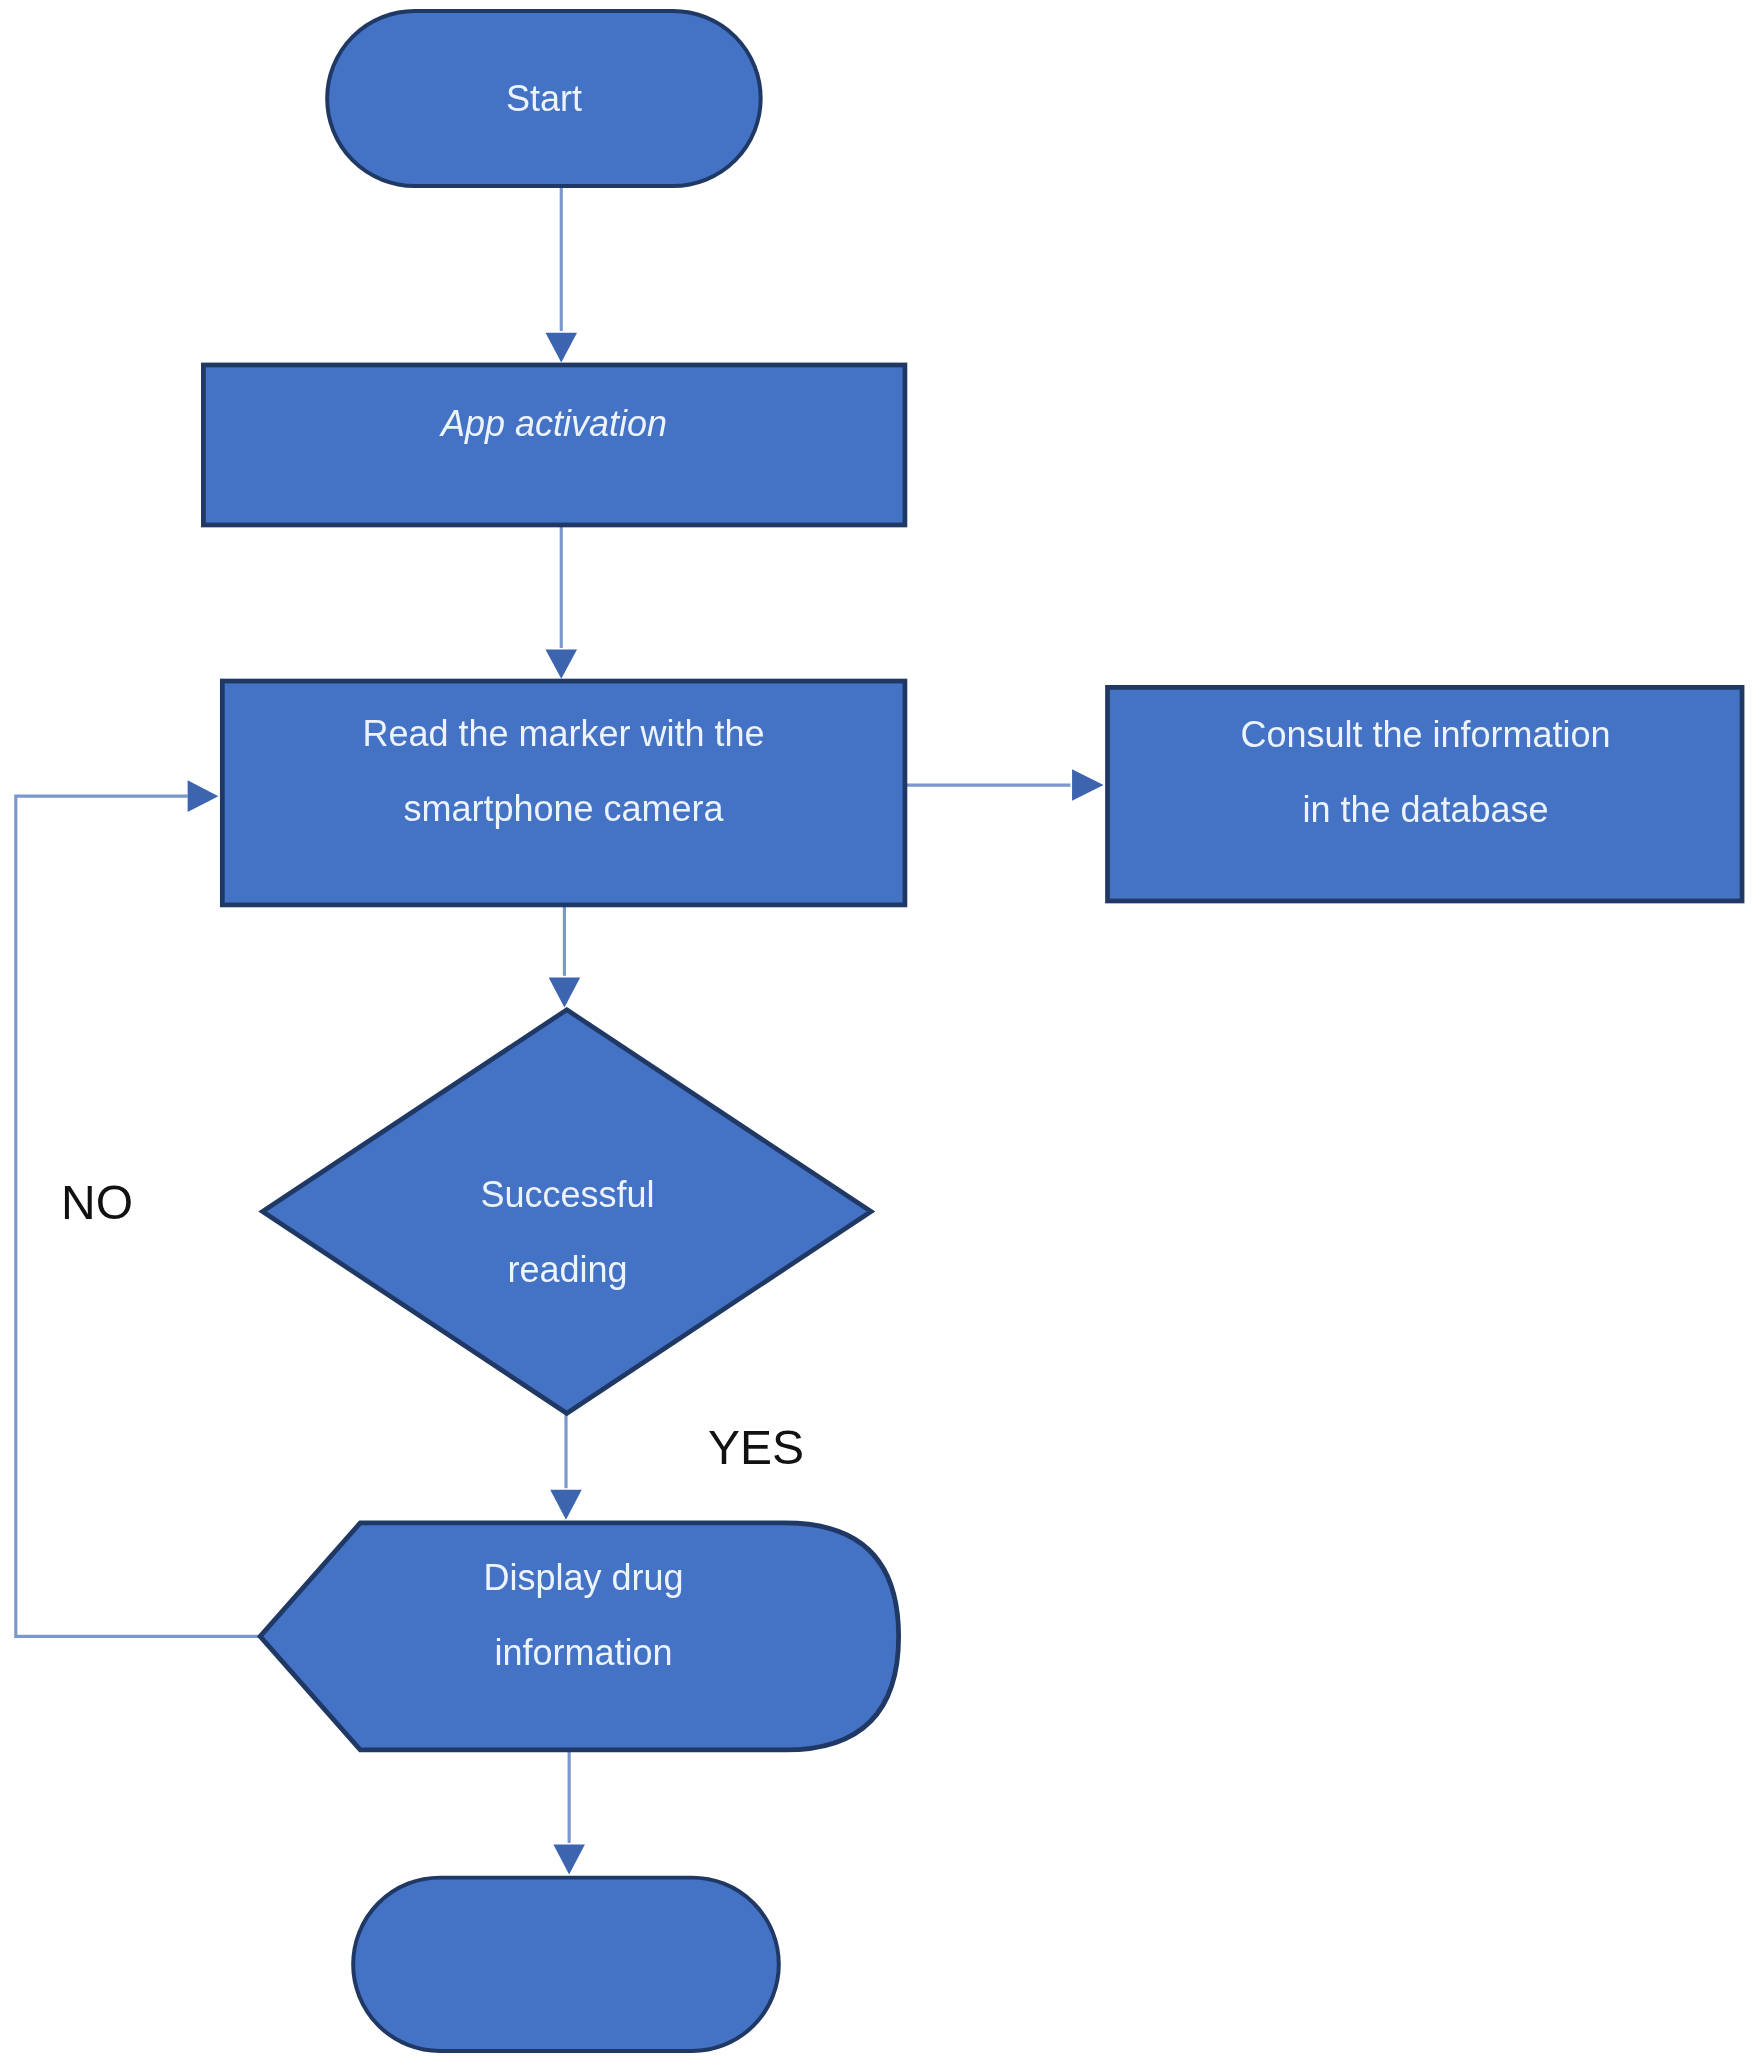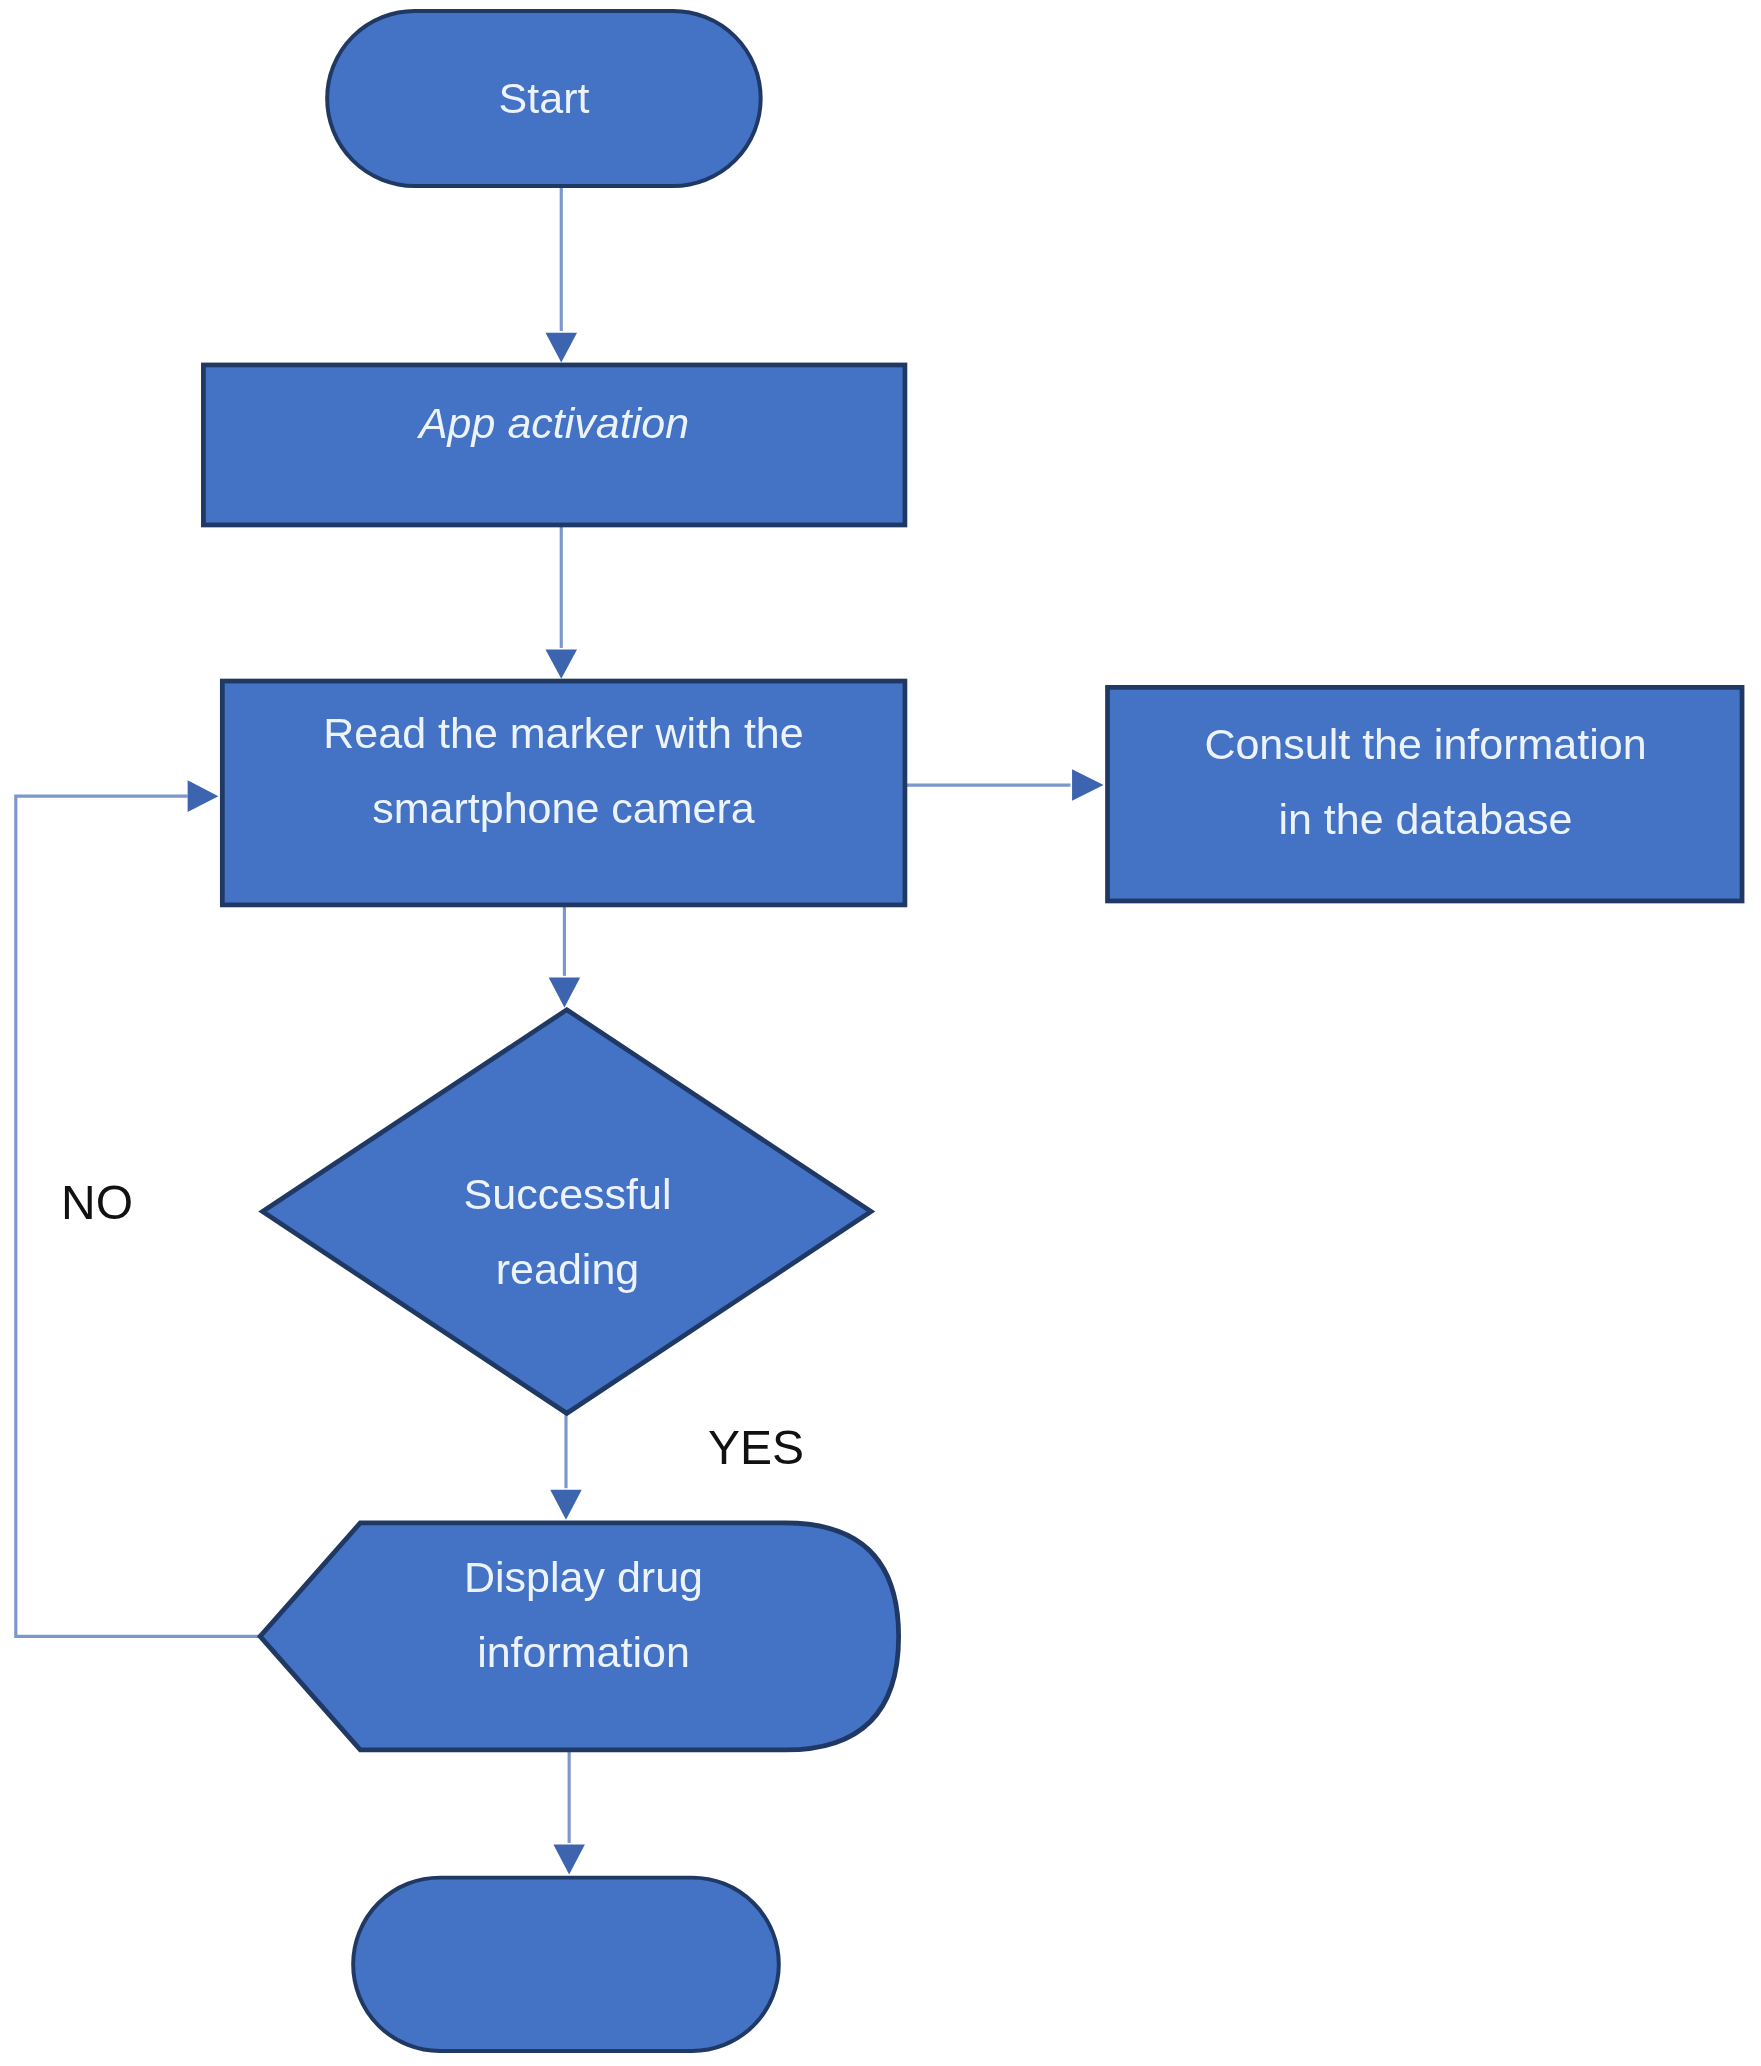--- a/index.html
+++ b/index.html
@@ -15,21 +15,21 @@
   .shape{fill:var(--node_fill,#4472C4);}
   .shape.thick{stroke:var(--node_border,#1F3864);stroke-width:6;}
   .shape.round{stroke:var(--node_border,#1F3864);stroke-width:5;}
   .connector{stroke:var(--connector,#7C96CE);stroke-width:4;fill:none;}
   .head{fill:var(--arrowhead,#3D64AF);stroke:none;}
   .nlabel{
     position:absolute;
     display:flex;align-items:center;justify-content:center;
     text-align:center;
     color:var(--node_text,#EDF3FB);
-    font-size:43px;line-height:75px;
+    font-size:36px;line-height:75px;
     white-space:pre-line;
     pointer-events:none;
   }
   .nlabel.pad{padding-bottom:44px;box-sizing:border-box;}
   .elabel{
     position:absolute;
     color:var(--edge_label_text,#111);
     font-size:48px;line-height:47px;
     white-space:nowrap;
   }
@@ -97,21 +97,21 @@
 
   <div class="nlabel pad" style="left:203px;top:365px;width:702px;height:160px;font-style:italic;">
     <span>App activation</span>
   </div>
 
   <div class="nlabel pad" style="left:222px;top:681px;width:683px;height:224px;">
     <span>Read the marker with the
 smartphone camera</span>
   </div>
 
-  <div class="nlabel pad" style="left:1108px;top:687px;width:635px;height:214px;align-items:flex-end;">
+  <div class="nlabel pad" style="left:1108px;top:687px;width:635px;height:214px;">
     <span>Consult the information
 in the database</span>
   </div>
 
   <div class="nlabel pad" style="left:263px;top:1052px;width:609px;height:404px;">
     <span>Successful
 reading</span>
   </div>
 
   <div class="nlabel pad" style="left:339px;top:1523px;width:489px;height:227px;">

